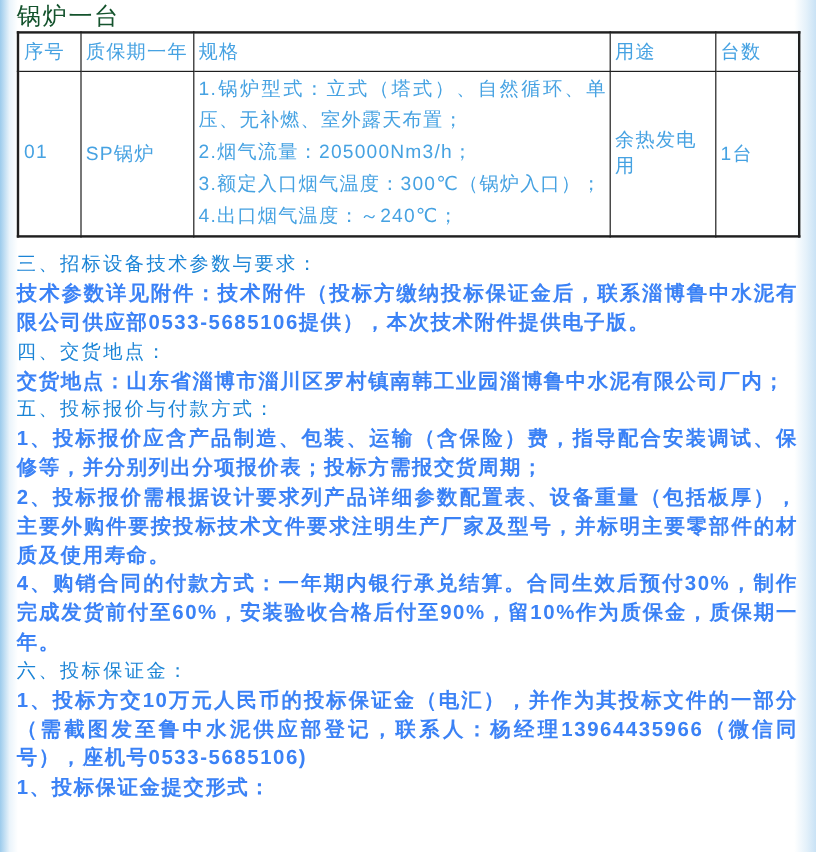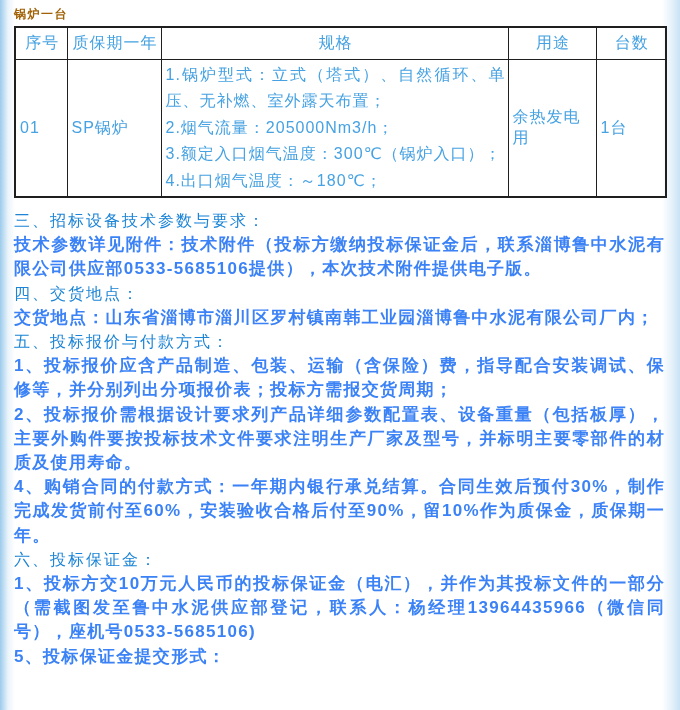--- a/index.html
+++ b/index.html
@@ -6,34 +6,34 @@
   body{
     width:680px;height:710px;overflow:hidden;
     font-family:"Liberation Sans","DejaVu Sans",sans-serif;
     background:linear-gradient(90deg,#9ccbec 0px,#eaf4fb 8px,#ffffff 15px,#ffffff 662px,#e4f1fa 672px,#c9e2f5 680px);
   }
   .page{
     box-sizing:border-box;width:680px;height:710px;
     padding:5px 15px 0 14px;
   }
   .doc-title{
-    color:#a16207;font-size:12px;line-height:19px;letter-spacing:1.5px;
-    margin:0 0 2px 0;font-weight:700;
+    color:#14532d;font-size:20px;line-height:19px;letter-spacing:1.5px;
+    margin:0 0 2px 0;font-weight:400;
   }
   table.equip{
     border-collapse:collapse;table-layout:fixed;width:651px;
     border:2px solid #1f1f1f;
   }
   table.equip th, table.equip td{
     border:1px solid #1f1f1f;
     color:#46a2e2;font-size:16px;font-weight:400;text-align:left;
     padding:2px 2px 2px 4px;letter-spacing:1px;
     vertical-align:middle;overflow:hidden;
   }
-  table.equip th{height:27px;text-align:center;}
+  table.equip th{height:27px;}
   td.spec{vertical-align:top;padding:3px 7px 3px 4px;margin-left:28px;}
   .spec-line{line-height:26.4px;text-align:justify;text-align-last:left;}
   .sections{margin-top:11px;}
   .sec-heading{
     margin:0;color:#1b84d6;font-size:16px;font-weight:400;
     line-height:24.2px;letter-spacing:2px;
   }
   .sec-para{
     margin:0;color:#3b82f6;font-size:17px;line-height:24.2px;
     letter-spacing:1.3px;text-align:justify;text-align-last:left;font-weight:bold;
@@ -64,21 +64,21 @@
       </tr>
     </thead>
     <tbody>
       <tr>
         <td>01</td>
         <td>SP锅炉</td>
         <td class="spec">
           <div class="spec-line">1.锅炉型式：立式（塔式）、自然循环、单压、无补燃、室外露天布置；</div>
           <div class="spec-line">2.烟气流量：205000Nm3/h；</div>
           <div class="spec-line">3.额定入口烟气温度：300℃（锅炉入口）；</div>
-          <div class="spec-line">4.出口烟气温度：～180℃；</div>
+          <div class="spec-line">4.出口烟气温度：～240℃；</div>
         </td>
         <td>余热发电用</td>
         <td>1台</td>
       </tr>
     </tbody>
   </table>
 
   <div class="sections">
 
     <h3 class="sec-heading">三、招标设备技术参数与要求：</h3>
@@ -87,17 +87,17 @@
     <h3 class="sec-heading">四、交货地点：</h3>
     <p class="sec-para">交货地点：山东省淄博市淄川区罗村镇南韩工业园淄博鲁中水泥有限公司厂内；</p>
 
     <h3 class="sec-heading">五、投标报价与付款方式：</h3>
     <p class="sec-para">1、投标报价应含产品制造、包装、运输（含保险）费，指导配合安装调试、保修等，并分别列出分项报价表；投标方需报交货周期；</p>
     <p class="sec-para">2、投标报价需根据设计要求列产品详细参数配置表、设备重量（包括板厚），主要外购件要按投标技术文件要求注明生产厂家及型号，并标明主要零部件的材质及使用寿命。</p>
     <p class="sec-para">4、购销合同的付款方式：一年期内银行承兑结算。合同生效后预付30%，制作完成发货前付至60%，安装验收合格后付至90%，留10%作为质保金，质保期一年。</p>
 
     <h3 class="sec-heading">六、投标保证金：</h3>
     <p class="sec-para">1、投标方交10万元人民币的投标保证金（电汇），并作为其投标文件的一部分（需截图发至鲁中水泥供应部登记，联系人：杨经理13964435966（微信同号），座机号0533-5685106)</p>
-    <p class="sec-para">5、投标保证金提交形式：</p>
+    <p class="sec-para">1、投标保证金提交形式：</p>
 
   </div>
 
 </div>
 
 </body></html>

